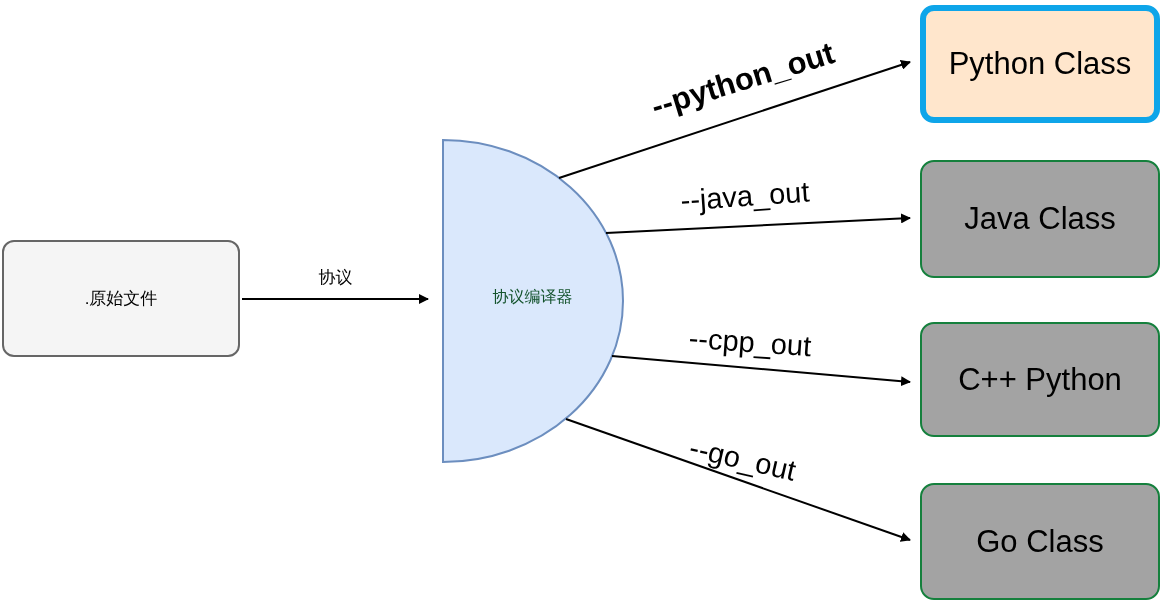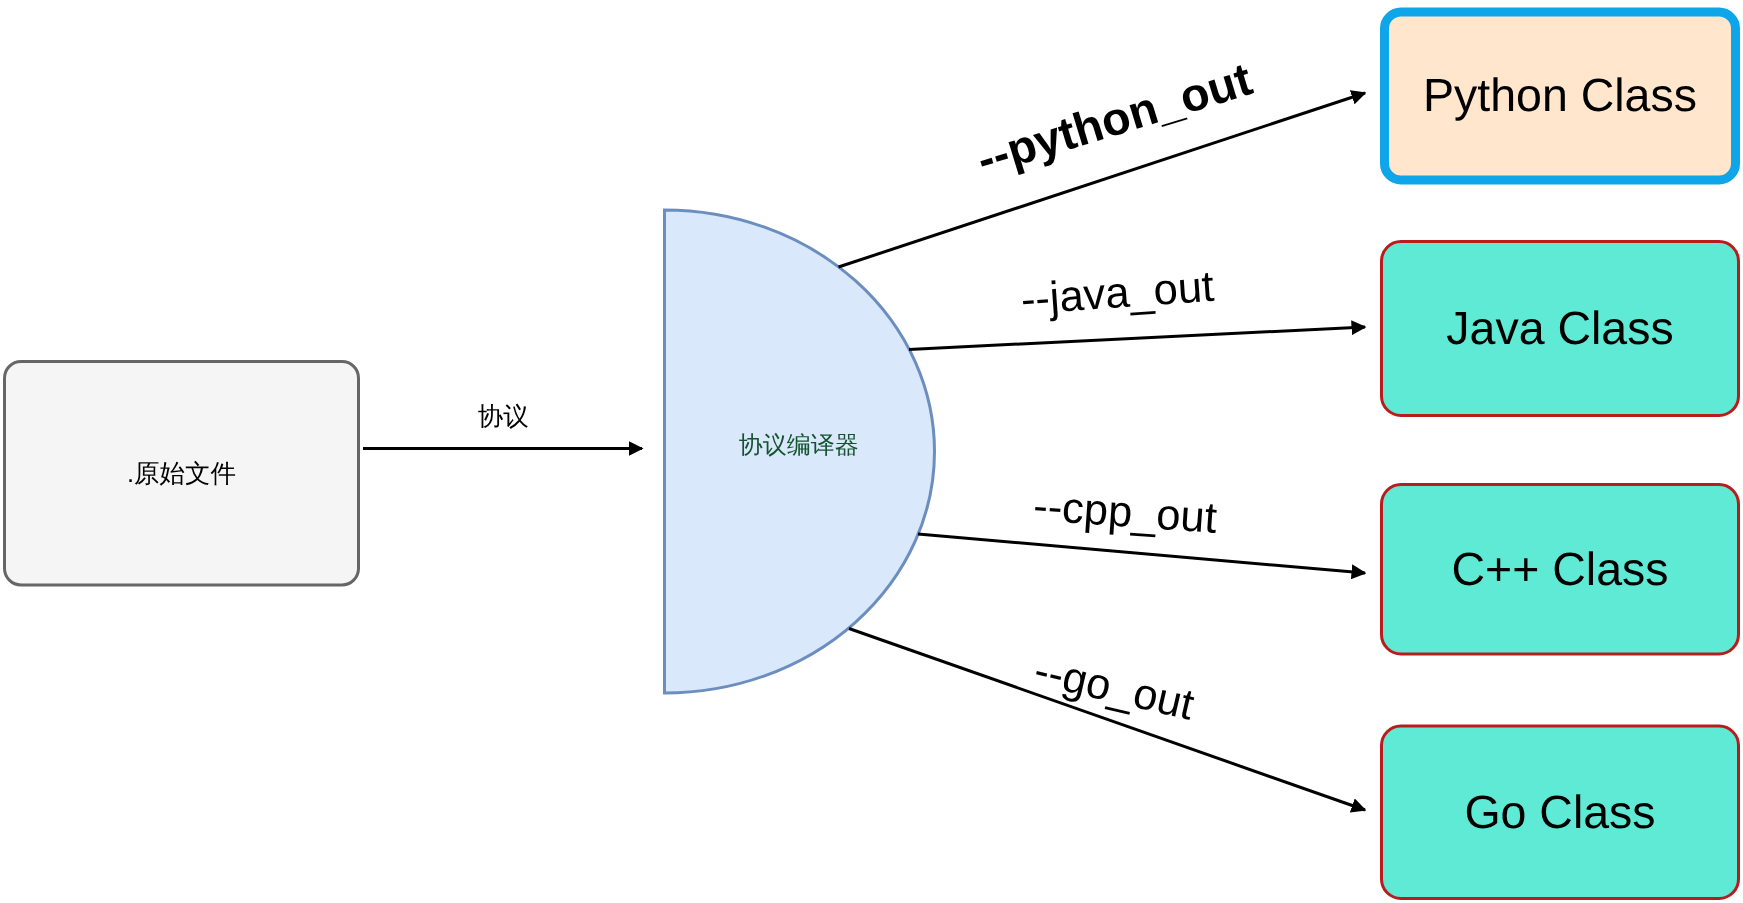--- a/index.html
+++ b/index.html
@@ -28,32 +28,32 @@
     align-items: center;
     justify-content: center;
     box-sizing: border-box;
     border-radius: 14px;
     text-align: center;
   }
   .source-node {
     left: 2px;
     top: 240px;
     width: 238px;
-    height: 151px;
+    height: 117px;
     background: #f5f5f5;
     border: 2px solid #666666;
     border-radius: 12px;
     font-size: 17px;
     color: #000000;
   }
   .class-node {
     width: 240px;
     height: 118px;
-    background: #5eead4;
-    border: 2px solid #b91c1c;
+    background: #a3a3a3;
+    border: 2px solid #15803d;
     font-size: 31px;
     color: #000000;
   }
   .python-node {
     left: 920px;
     top: 5px;
     background: #ffe6cc;
     border: 6px solid #0ea5e9;
   }
   .java-node  { left: 920px; top: 160px; }
@@ -149,19 +149,19 @@
   <div class="edge-label cpp-out-label">--cpp_out</div>
   <div class="edge-label go-out-label">--go_out</div>
 
   <div class="node class-node python-node">
     <span>Python Class</span>
   </div>
   <div class="node class-node java-node">
     <span>Java Class</span>
   </div>
   <div class="node class-node cpp-node">
-    <span>C++ Class</span>
+    <span>C++ Python</span>
   </div>
   <div class="node class-node go-node">
     <span>Go Class</span>
   </div>
 
 </div>
 
 </body></html>

